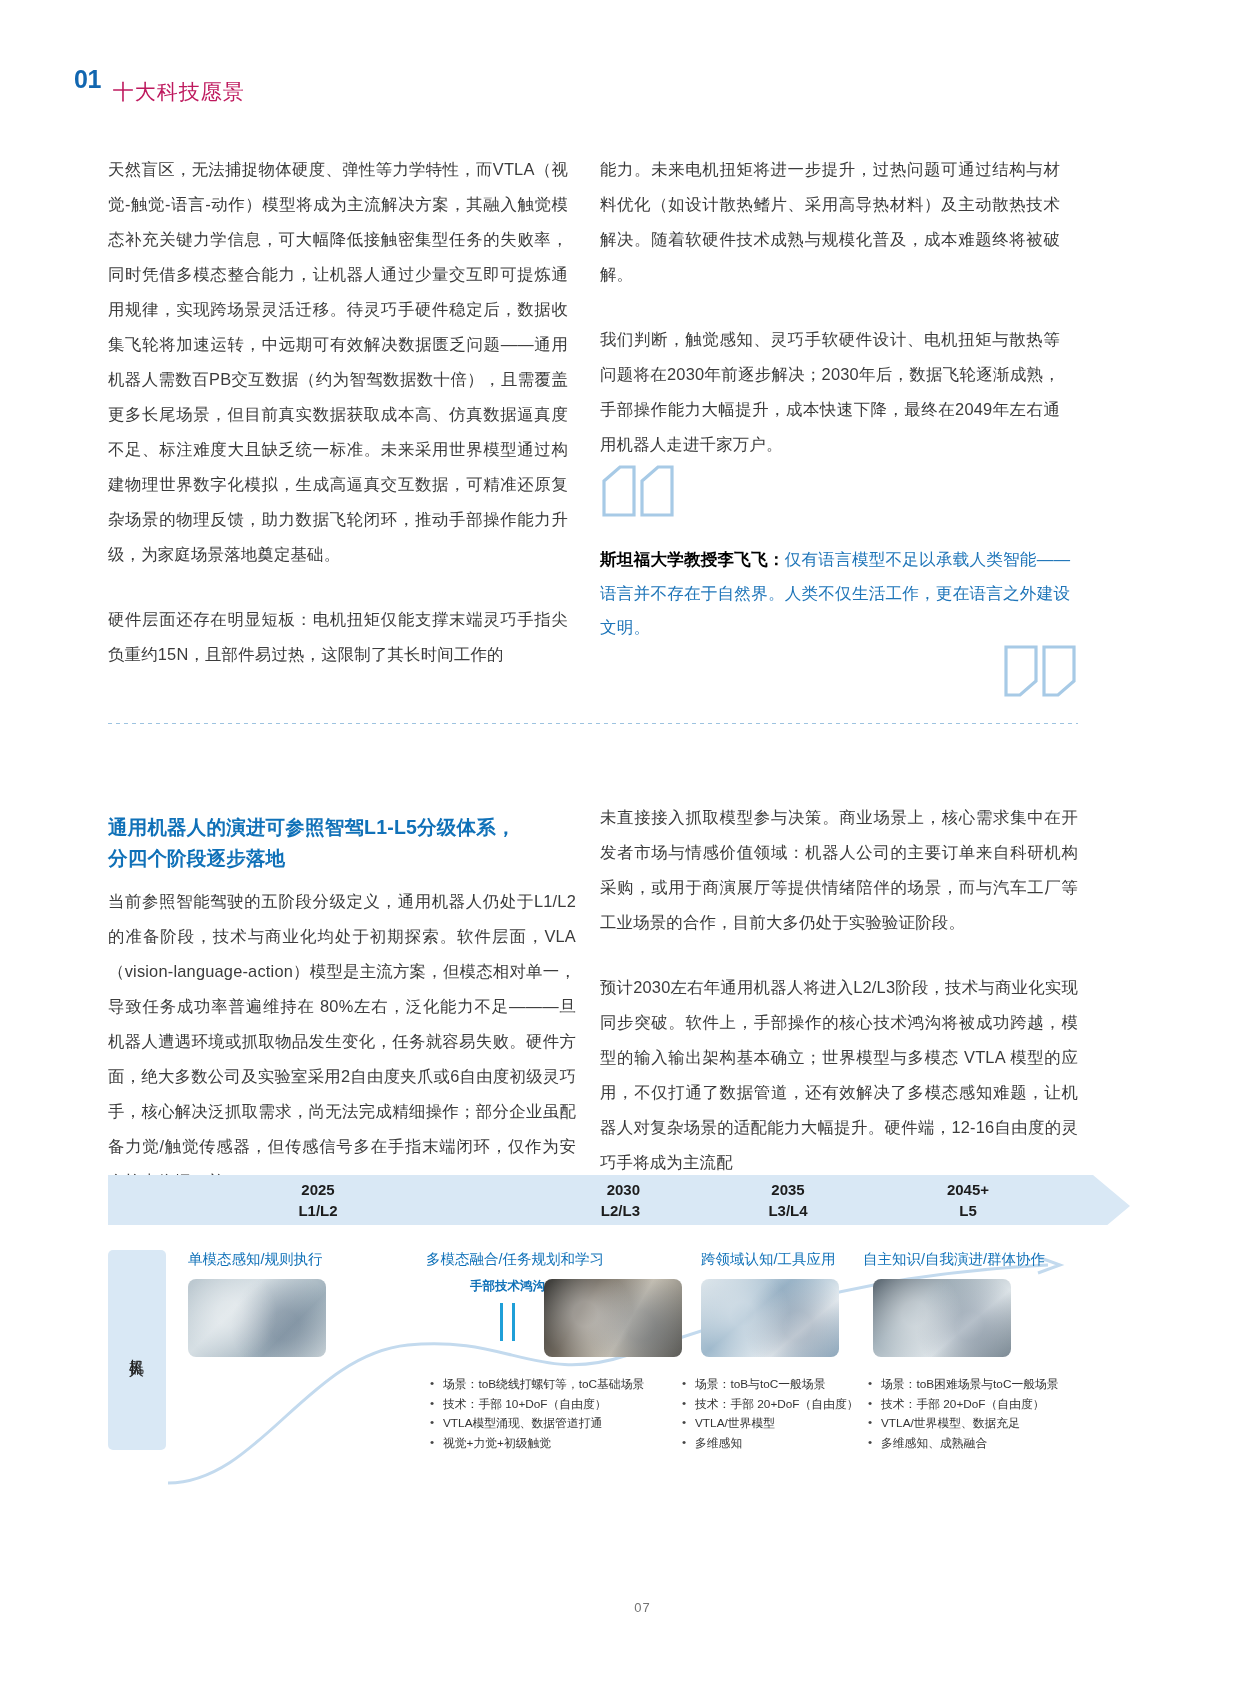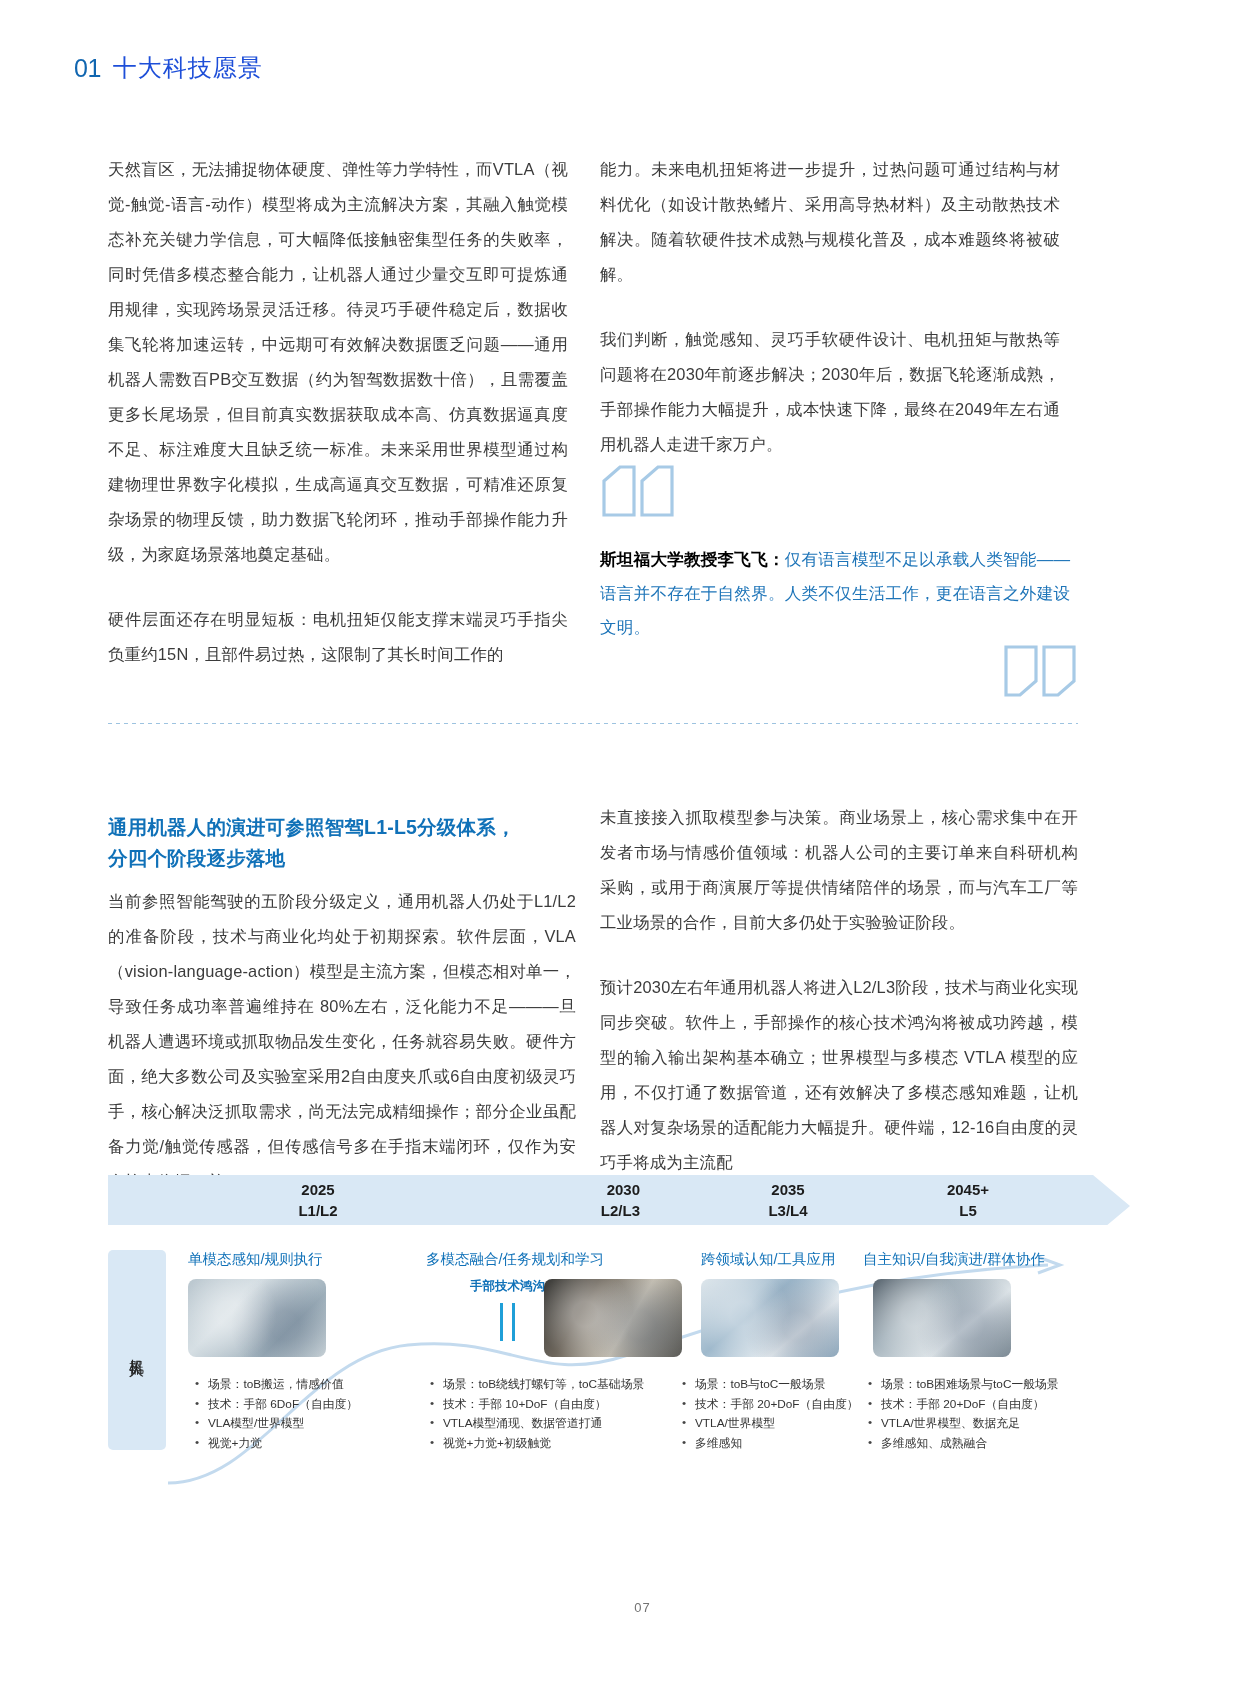--- a/index.html
+++ b/index.html
@@ -22,29 +22,30 @@
   .pg-header {
     position: absolute;
     left: 74px;
     top: 52px;
     display: flex;
     align-items: center;
     gap: 12px;
   }
   .pg-header .num {
     font-size: 25px;
-    font-weight: 400;
+    font-weight: 700;
     color: #1166b0;
     letter-spacing: -0.5px;
   }
   .pg-header .title {
-    font-size: 24px;
+    font-size: 21px;
     font-weight: 400;
-    color: #1d4ed8;
+    color: #be185d;
     letter-spacing: 1px;
+    margin-top: 26px;
   }
 
   
   .col {
     position: absolute;
     width: 460px;
   }
   .col.left  { left: 108px; top: 152px; }
   .col.right { left: 600px; top: 152px; }
 
@@ -340,26 +341,20 @@
     <div class="gap-label">手部技术鸿沟</div>
     <div class="gap-bars">
         <i></i>
         <i></i>
       </div>
 
     <div class="stage" style="left:80px;">
       <div class="stage-label">单模态感知/规则执行</div>
       <div class="thumb t1"></div>
     </div>
-    <ul class="bullets" style="left:85px;">
-      <li>场景：toB搬运，情感价值</li>
-      <li>技术：手部 6DoF（自由度）</li>
-      <li>VLA模型/世界模型</li>
-      <li>视觉+力觉</li>
-    </ul>
 
     <div class="stage" style="left:318px;">
       <div class="stage-label">多模态融合/任务规划和学习</div>
       <div class="thumb t2" style="margin-left:118px;"></div>
     </div>
     <ul class="bullets" style="left:320px;">
       <li>场景：toB绕线打螺钉等，toC基础场景</li>
       <li>技术：手部 10+DoF（自由度）</li>
       <li>VTLA模型涌现、数据管道打通</li>
       <li>视觉+力觉+初级触觉</li>

